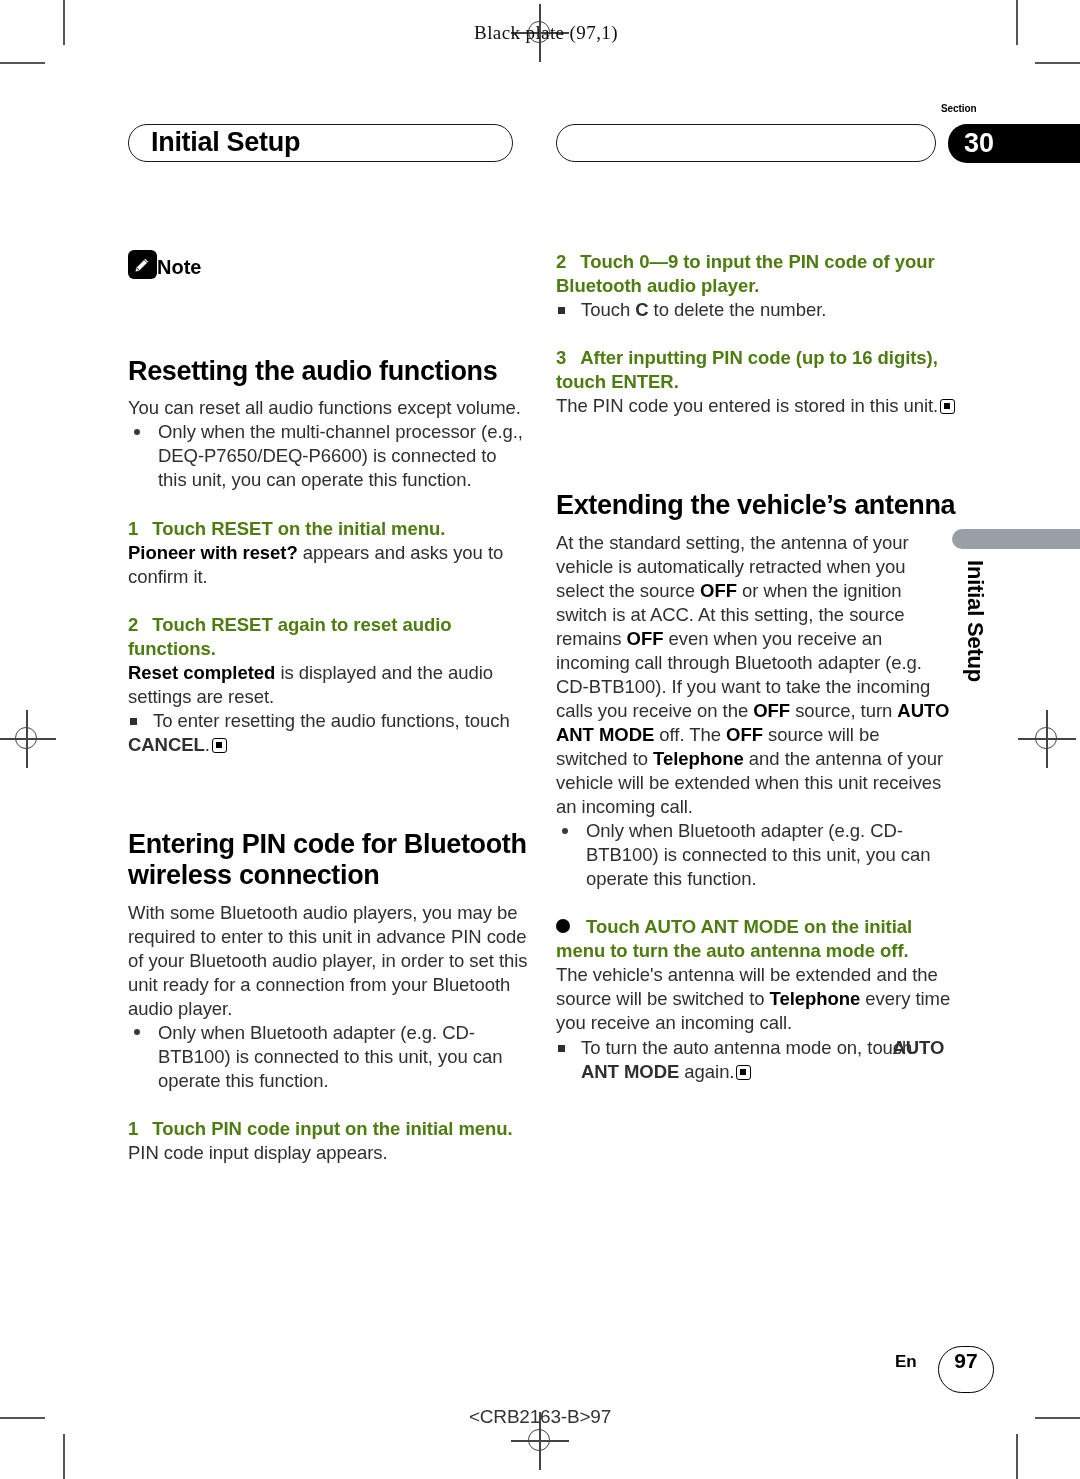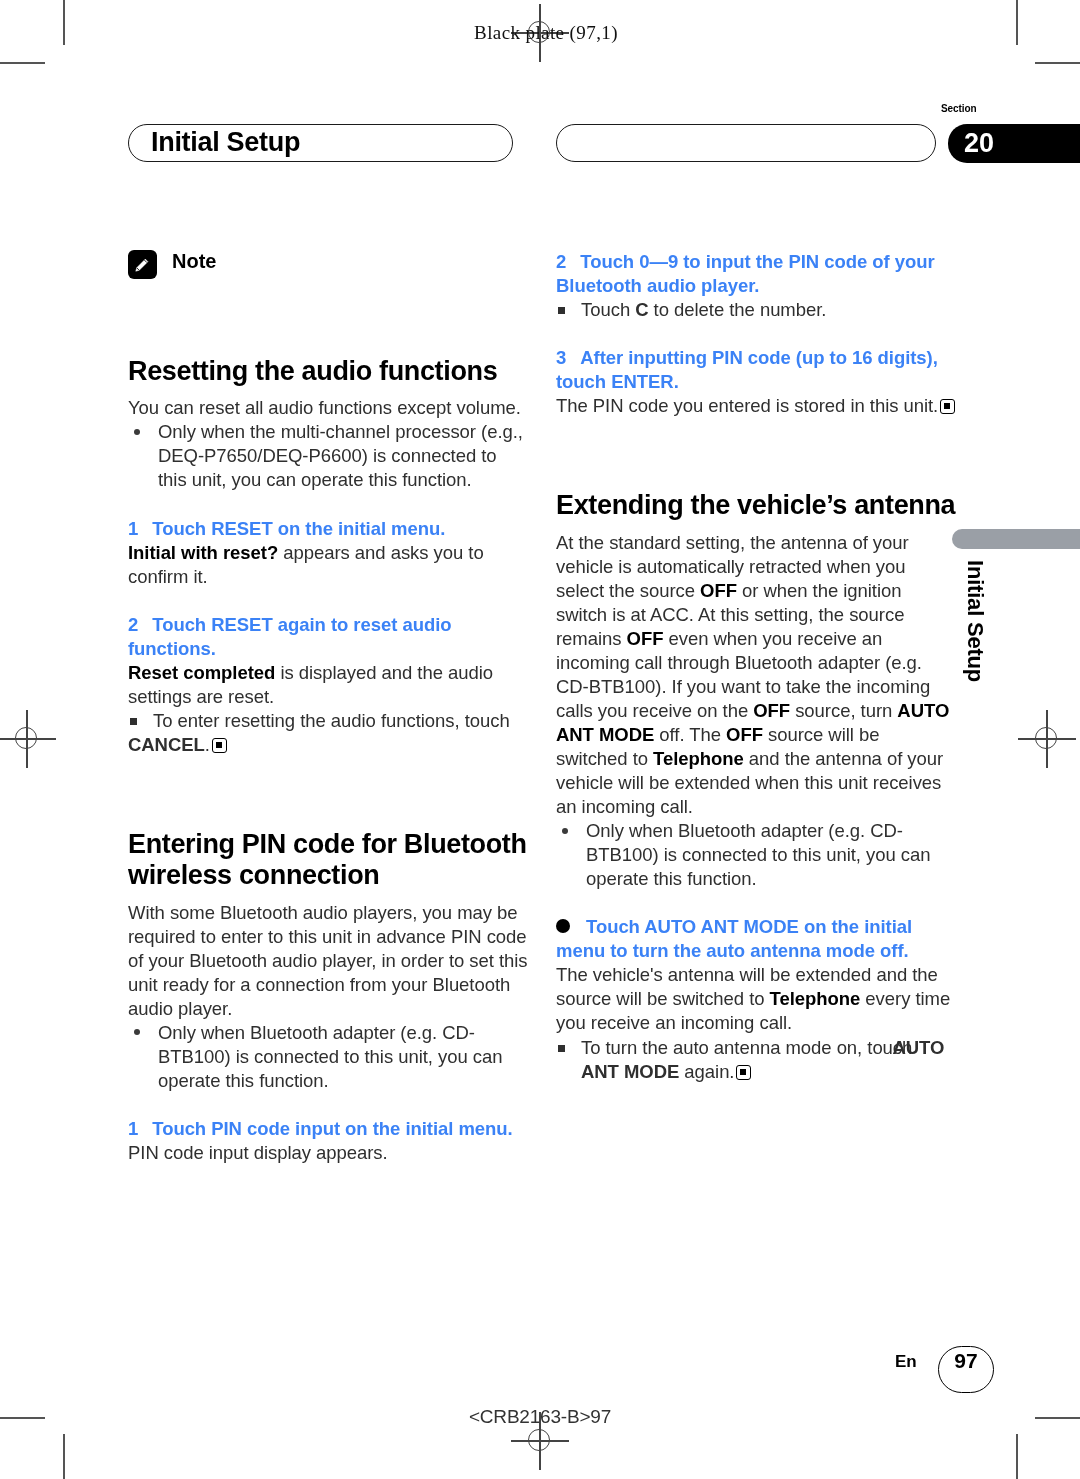--- a/index.html
+++ b/index.html
@@ -167,21 +167,21 @@
     line-height: 1.3;
     color: #2f2f2f;
     margin: 0;
     letter-spacing: -0.05px;
   }
   .body b, .step b { color: #000; }
   .step {
     font-size: 18.5px;
     font-weight: bold;
     line-height: 1.3;
-    color: #3b82f6;
+    color: #4d7c0f;
     margin: 0;
     letter-spacing: -0.05px;
   }
   .step .num { margin-right: 14px; }
   .gap-m  { height: 24px; }
   .gap-xl { height: 56px; }
 
   
   .bul {
     position: relative;
@@ -251,22 +251,22 @@
     content: "";
     position: absolute;
     left: 3px; top: 3px;
     width: 6px; height: 6px;
     background: #000;
   }
 
   
   .note-head {
     display: flex;
-    align-items: flex-start;
-    gap: 15px;
+    align-items: flex-end;
+    gap: 0;
     margin-bottom: 5px;
   }
   .note-icon {
     width: 29px;
     height: 29px;
     background: #000;
     border-radius: 6px;
     display: flex;
     align-items: center;
     justify-content: center;
@@ -346,21 +346,21 @@
 
   <div class="plate-label">Black plate (97,1)</div>
 
   <div class="hdr-pill" id="hdr-pill-left">
     <span class="t">Initial Setup</span>
   </div>
   <div class="hdr-pill" id="hdr-pill-right"></div>
 
   <div class="section-label">Section</div>
   <div class="section-badge">
-    <span class="n">20</span>
+    <span class="n">30</span>
   </div>
 
   <div class="side-bar"></div>
   <div class="side-text">Initial Setup</div>
 
   <div class="col" id="col-left">
 
     <div class="note-head">
       <span class="note-icon">
         <svg width="19" height="19" viewBox="0 0 24 24" aria-hidden="true">
@@ -374,21 +374,21 @@
 
     <div class="gap-xl"></div>
 
     <h2 class="h2">Resetting the audio functions</h2>
     <p class="body">You can reset all audio functions except volume.</p>
     <p class="bul"><span class="dot"></span><span>Only when the multi-channel processor (e.g., DEQ-P7650/DEQ-P6600) is connected to this unit, you can operate this function.</span></p>
 
     <div class="gap-m"></div>
 
     <p class="step"><span class="num">1</span><span>Touch RESET on the initial menu.</span></p>
-    <p class="body"><b>Initial with reset?</b><span> appears and asks you to confirm it.</span></p>
+    <p class="body"><b>Pioneer with reset?</b><span> appears and asks you to confirm it.</span></p>
 
     <div class="gap-m"></div>
 
     <p class="step"><span class="num">2</span><span>Touch RESET again to reset audio functions.</span></p>
     <p class="body"><b>Reset completed</b><span> is displayed and the audio settings are reset.</span></p>
     <p class="sq"><span class="dot"></span><span>To enter resetting the audio functions, touch </span><b class="hang">CANCEL</b><span>.</span><span class="endmark"></span></p>
 
     <div class="gap-xl"></div>
 
     <h2 class="h2">Entering PIN code for Bluetooth wireless connection</h2>

